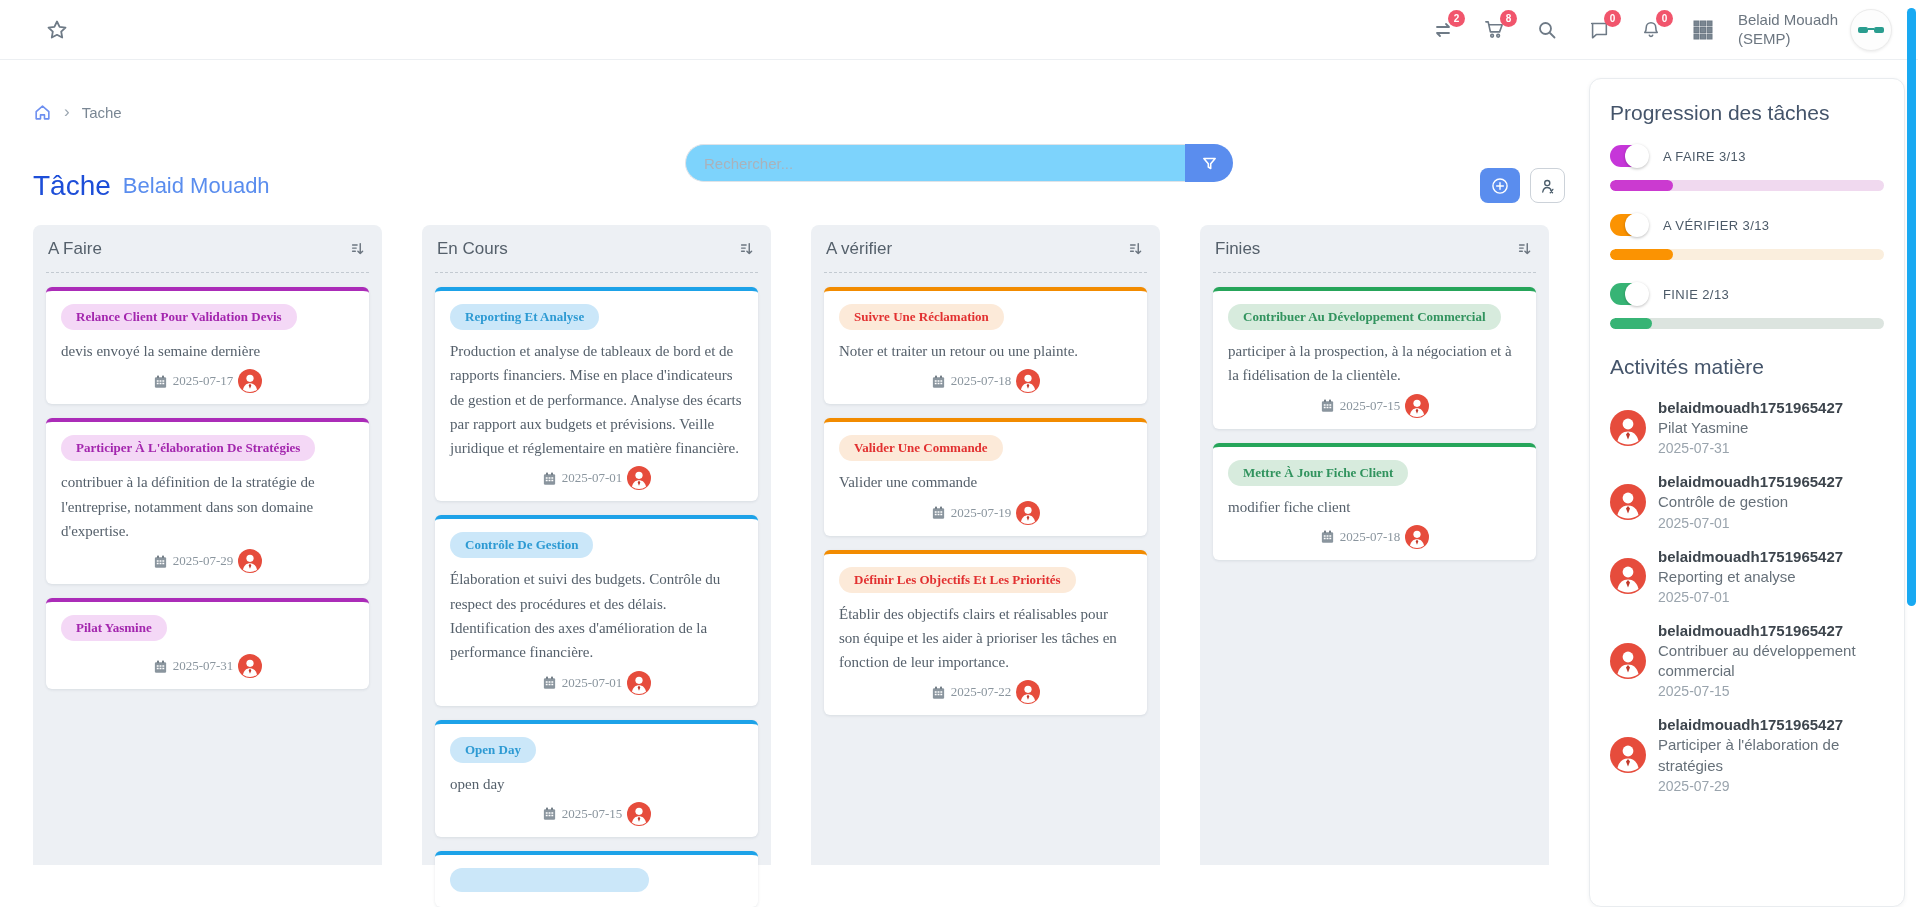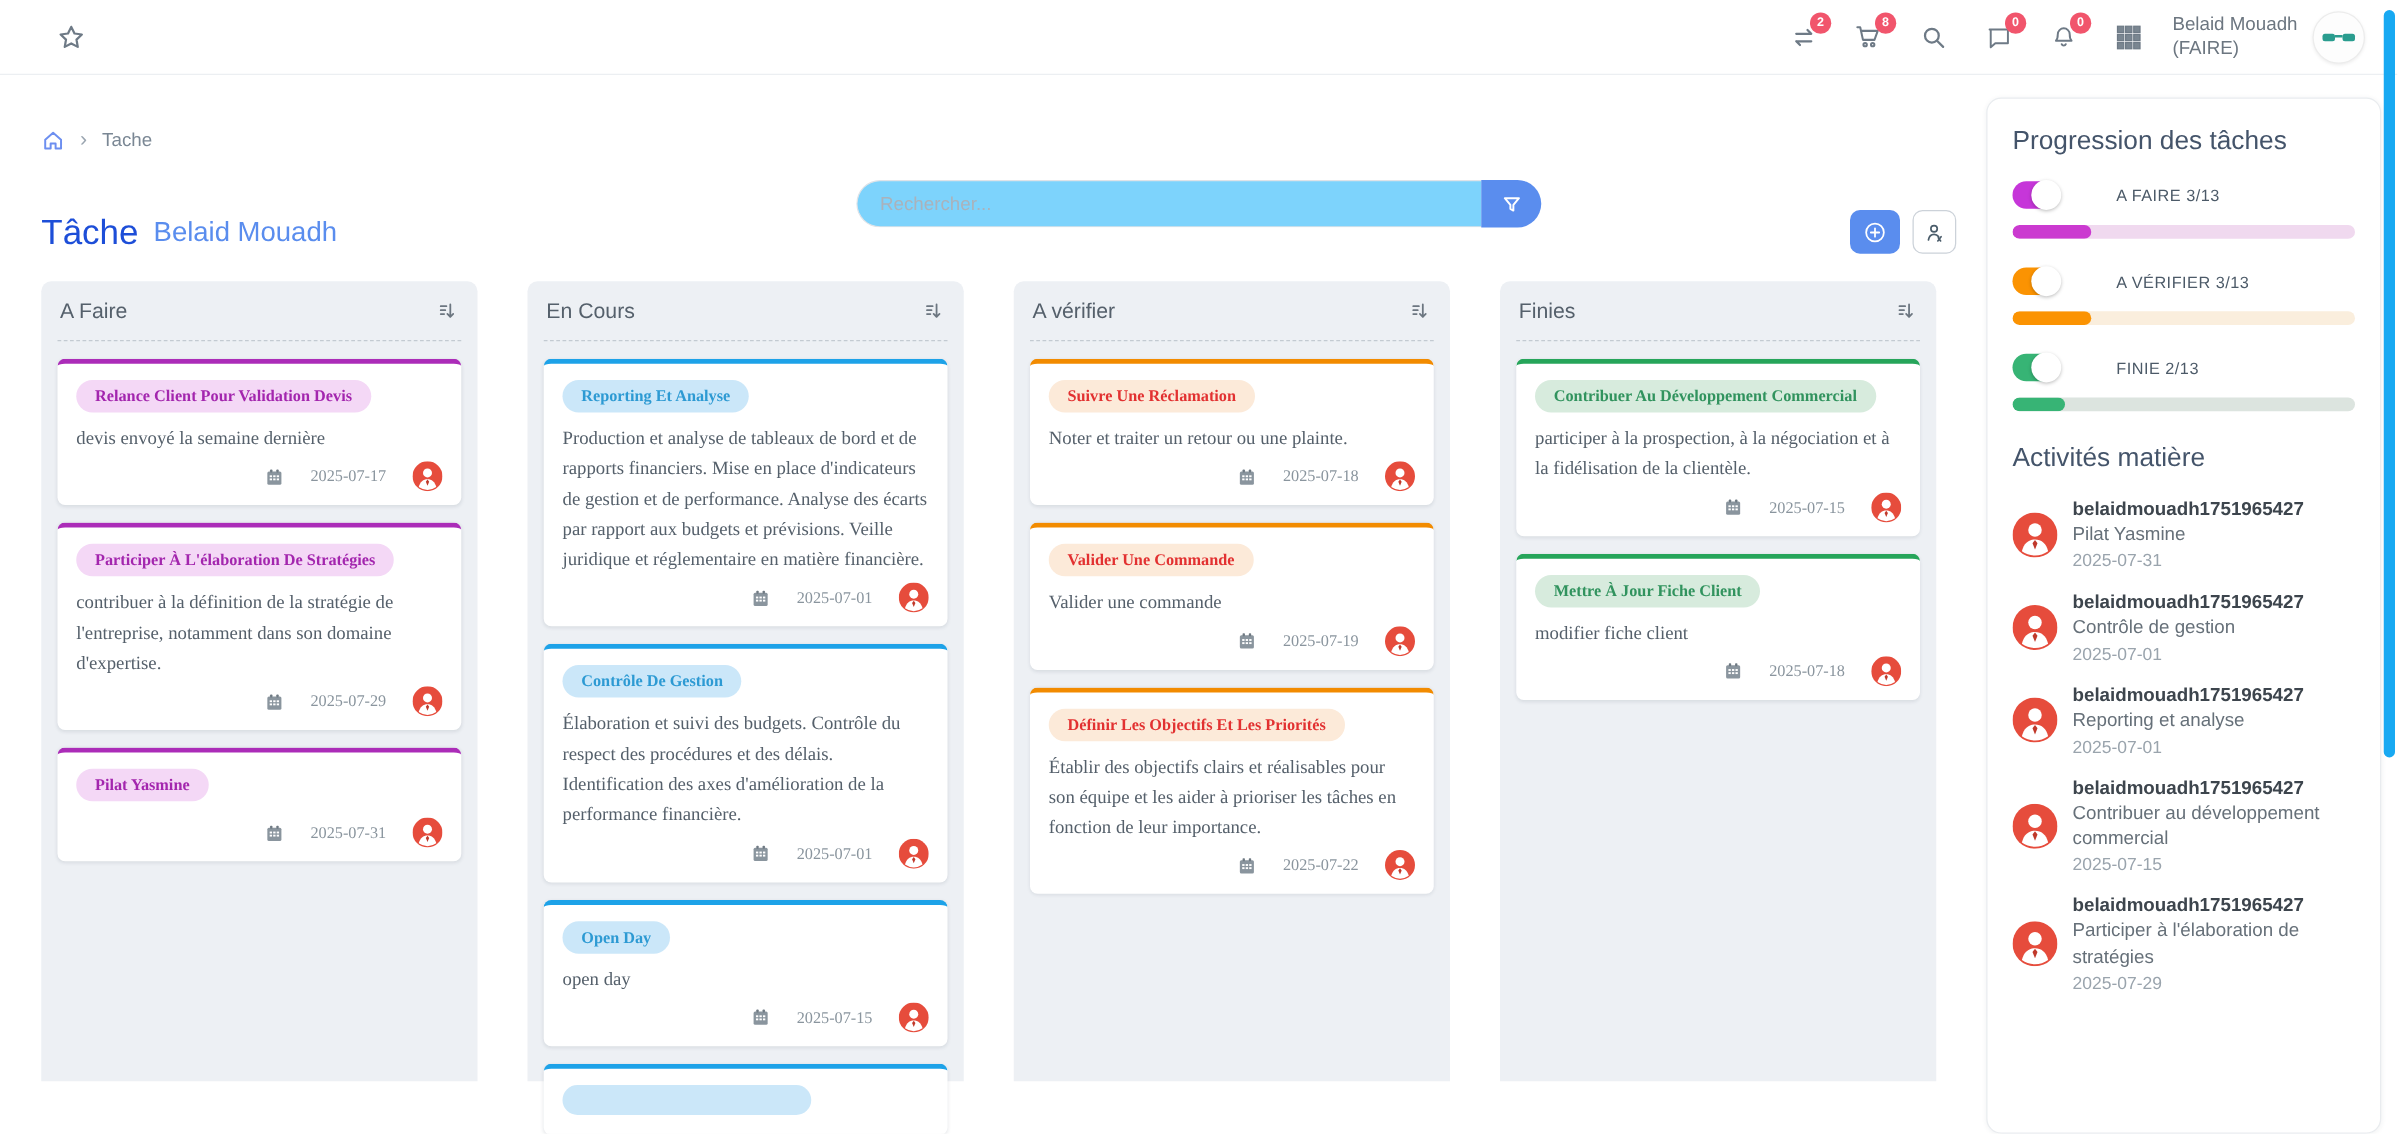--- a/index.html
+++ b/index.html
@@ -62,35 +62,35 @@
     height:48px; padding:0 2px; border-bottom:1px dashed #c3cad1; }
   .col-title { font-size:17px; color:#55606b; }
   .sort-icon { cursor:pointer; display:flex; }
   .cards { display:flex; flex-direction:column; gap:14px; margin-top:14px; }
   .task-card { background:#fff; border-radius:6px; border-top:4px solid var(--accent);
     box-shadow:0 1px 3px rgba(30,50,70,.10); padding:13px 15px 11px; cursor:pointer;font-family:Liberation Serif, serif; }
   .task-tag { display:inline-block; background:var(--tag-bg); color:var(--tag-fg);
     font-size:13px; font-weight:bold; padding:5px 15px; border-radius:14px;
     margin-bottom:7px; max-width:100%; }
   .task-text { font-size:15px; line-height:1.62; color:#55606b; margin-top:2px; }
-  .task-footer { display:flex; align-items:center; justify-content:flex-end; gap:21px;
+  .task-footer { display:flex; align-items:center; justify-content:center; gap:5px;
     margin-top:6px; }
   .task-date { font-size:13px; color:#8a959e; }
   .avatar-sm { width:24px; height:24px; flex:0 0 auto; }
   .task-card.partial .task-tag { width:68%; height:24px; margin-bottom:0; }
 
   
   .side-title { font-size:21px; color:#44546a; font-weight:normal; margin-bottom:20px; }
   .progress-list { display:flex; flex-direction:column; gap:23px; margin-bottom:26px; }
   .p-row-top { display:flex; align-items:center; gap:15px; }
   .toggle { width:38px; height:22px; border-radius:11px; position:relative;
     cursor:pointer; flex:0 0 auto; }
   .toggle::after { content:""; position:absolute; right:-1px; top:-1px; width:24px;
     height:24px; background:#fff; border-radius:50%; box-shadow:0 1px 3px rgba(0,0,0,.25); }
-  .p-label { font-size:13px; color:#4c5a68; letter-spacing:.4px;margin-left:30px; }
+  .p-label { font-size:13px; color:#4c5a68; letter-spacing:.4px; }
   .p-track { height:11px; border-radius:6px; margin-top:13px; overflow:hidden; }
   .p-fill { height:100%; border-radius:6px; }
   .activity-list { display:flex; flex-direction:column; gap:17px; margin-top:4px; }
   .activity { display:flex; gap:12px; align-items:center; }
   .avatar-md { width:36px; height:36px; flex:0 0 auto; }
   .a-user { font-size:15px; font-weight:bold; color:#3d454d; margin-bottom:2px; }
   .a-action { font-size:15px; color:#667079; line-height:1.35; }
   .a-date { font-size:14px; color:#9aa4ad; margin-top:2px; }
 
   .scrollbar-thumb { position:absolute; right:2px; top:8px; width:9px; height:598px;
@@ -149,21 +149,21 @@
           <rect x="16" y="9.5" width="5" height="5"></rect>
         <rect x="3" y="16" width="5" height="5"></rect>
           <rect x="9.5" y="16" width="5" height="5"></rect>
           <rect x="16" y="16" width="5" height="5"></rect>
       </svg>
     </span>
   </div>
   <div class="user-block">
     <div class="user-name">
       <div>Belaid Mouadh</div>
-      <div>(FAIRE)</div>
+      <div>(SEMP)</div>
     </div>
     <div class="avatar-big">
       <svg width="34" height="34" viewBox="0 0 34 34" fill="none">
         <rect x="4" y="14" width="10" height="6" rx="2" fill="#2a9d8f"></rect>
         <rect x="20" y="14" width="10" height="6" rx="2" fill="#2a9d8f"></rect>
         <path d="M14 16h6" stroke="#2a9d8f" stroke-width="2"></path>
       </svg>
     </div>
   </div>
 </div>

